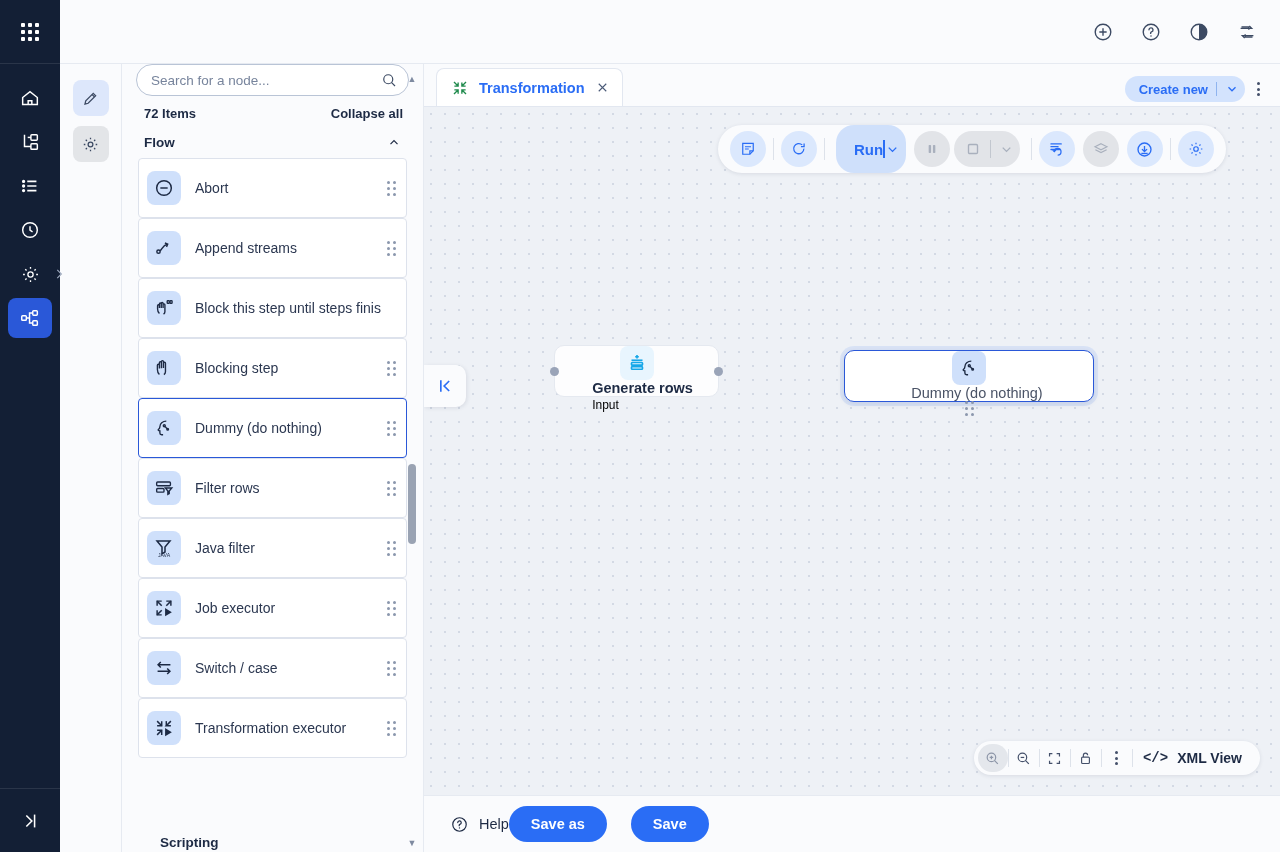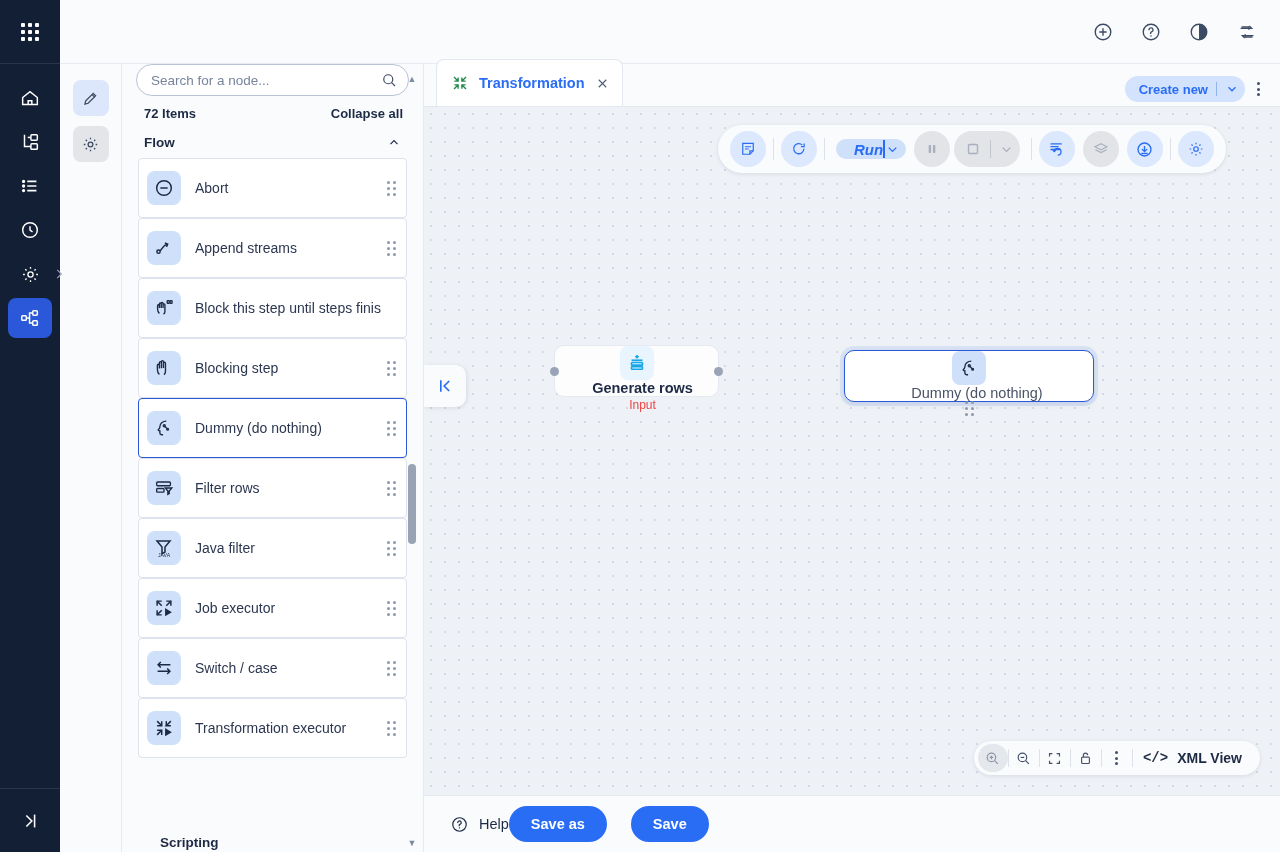--- a/index.html
+++ b/index.html
@@ -114,21 +114,21 @@
 
   .group-tail { position: absolute; left: 38px; bottom: 2px; font-size: 13.5px; font-weight: 700; color: #1d2a44; }
 
   
   .canvas-col { flex: 1; display: flex; flex-direction: column; min-width: 0; background: #fafbfd; }
   .tabbar {
     height: 42px; flex: 0 0 42px; background: #fafbfd; display: flex; align-items: flex-end;
     padding-left: 12px; position: relative;
   }
   .tab {
-    height: 47px; background: #fff; border: 1px solid #e2e7f0; border-bottom: none;
+    height: 38px; background: #fff; border: 1px solid #e2e7f0; border-bottom: none;
     border-radius: 8px 8px 0 0; display: flex; align-items: center; gap: 10px;
     padding: 0 12px 0 14px; cursor: pointer;
   }
   .tab-label { font-size: 14.5px; font-weight: 700; color: #2a6df5; }
   .tab-close { color: #4b5b78; cursor: pointer; display: flex; align-items: center; }
   .tabbar-right { position: absolute; right: 16px; bottom: 4px; display: flex; align-items: center; gap: 8px; }
   .create-new {
     height: 26px; background: #d3e3fd; border-radius: 13px; display: flex; align-items: center;
     padding: 0 6px 0 14px; gap: 8px; cursor: pointer;
   }
@@ -150,40 +150,40 @@
     position: absolute; left: 294px; top: 18px;
     height: 48px; background: #fafbfd; border-radius: 24px;
     display: flex; align-items: center; gap: 0px; padding: 0 12px;
     box-shadow: 0 1px 4px rgba(20,30,60,.10);
   }
   .tb-btn { width: 36px; height: 36px; border-radius: 18px; display: flex; align-items: center; justify-content: center; cursor: pointer; color: #2a6df5; }
   .tb-btn.blue { background: #dbe8fd; }
   .tb-btn.disabled { background: #e2e4e8; color: #a9b0bd; cursor: default; }
   .tb-div { width: 1px; height: 22px; background: #dde2ea; margin: 0 7px; }
   .run-btn {
-    height: 20px; background: #cfe0fb; border-radius: 18px;
-    display: flex; align-items: center; padding: 0 6px 0 18px; gap: 0; cursor: pointer; margin: 0 4px; font-style: italic;
+    height: 48px; background: #cfe0fb; border-radius: 18px;
+    display: flex; align-items: center; padding: 0 6px 0 18px; gap: 0; cursor: pointer; margin: 0 4px;
   }
   .run-btn span { font-size: 15px; font-weight: 700; color: #2a6df5; }
   .run-div { width: 1.5px; height: 18px; background: #2a6df5; }
   .stop-group {
     height: 36px; background: #e2e4e8; border-radius: 18px; display: flex; align-items: center;
     padding: 0 6px 0 10px; gap: 8px; margin: 0 4px;
   }
   .stop-div { width: 1px; height: 18px; background: #c2c7cf; }
 
   
   .cnode {
     position: absolute; background: #fdfdfe; border: 1px solid #e5e9f0;
     border-radius: 10px; display: flex; align-items: center; padding: 0 12px; flex-direction: column;
   }
   .cnode .chip-sm { width: 34px; height: 34px; border-radius: 8px; display:flex; align-items:center; justify-content:center; flex: 0 0 34px; }
   .node-gen { left: 130px; top: 238px; width: 165px; height: 52px; }
   .node-gen .ntitle { font-size: 14.5px; font-weight: 700; color: #1d2a44; line-height: 16px; }
-  .node-gen .nsub { font-size: 12px; color: #ef4444; line-height: 14px; margin-top: 2px; text-align: center; }
+  .node-gen .nsub { font-size: 12px; color: #000000; line-height: 14px; margin-top: 2px; }
   .port { position: absolute; width: 9px; height: 9px; border-radius: 50%; background: #9aa4b8; top: 50%; margin-top: -4.5px; }
   .port.left { left: -5px; }
   .port.right { right: -5px; }
 
   .node-dummy {
     left: 420px; top: 243px; width: 250px; height: 52px;
     background: #ffffff; border: 1.5px solid #2a58d8; border-radius: 10px;
     box-shadow: 0 0 0 4px rgba(42,109,245,.10), 0 2px 6px rgba(20,30,60,.10);
   }
   .node-dummy .dlabel { flex: 1; margin-left: 16px; font-size: 14.5px; color: #4a5366; }

